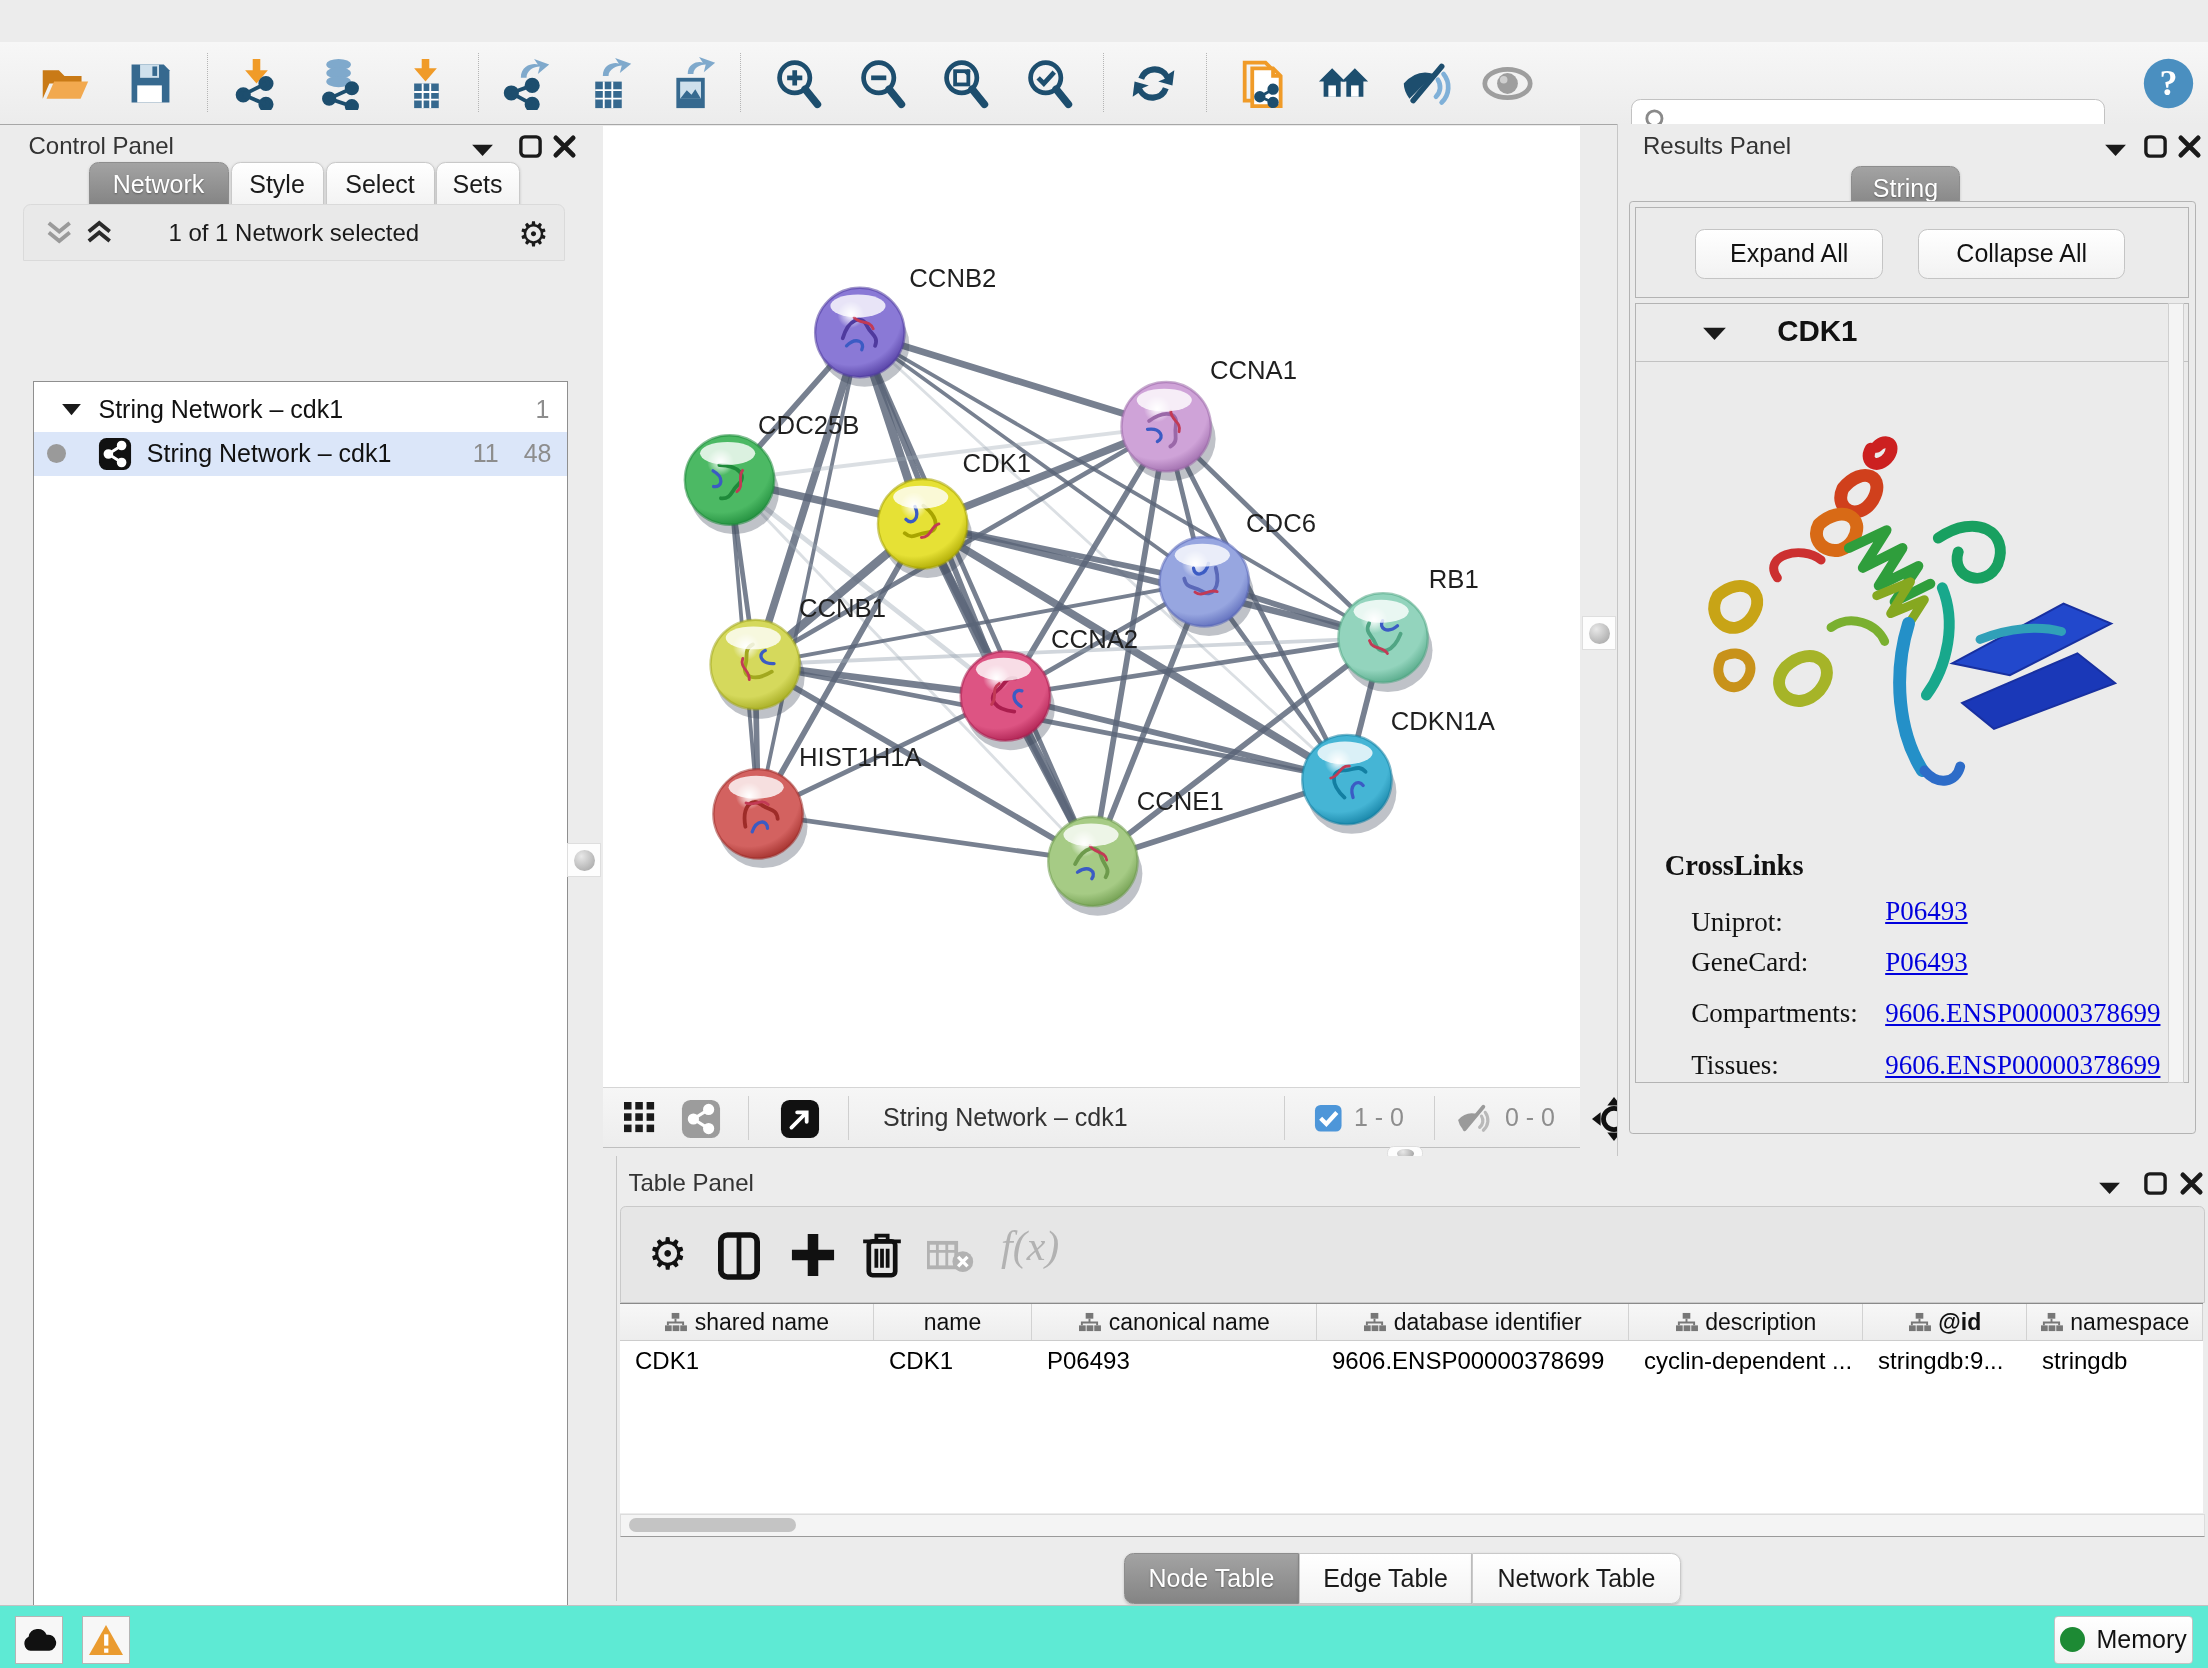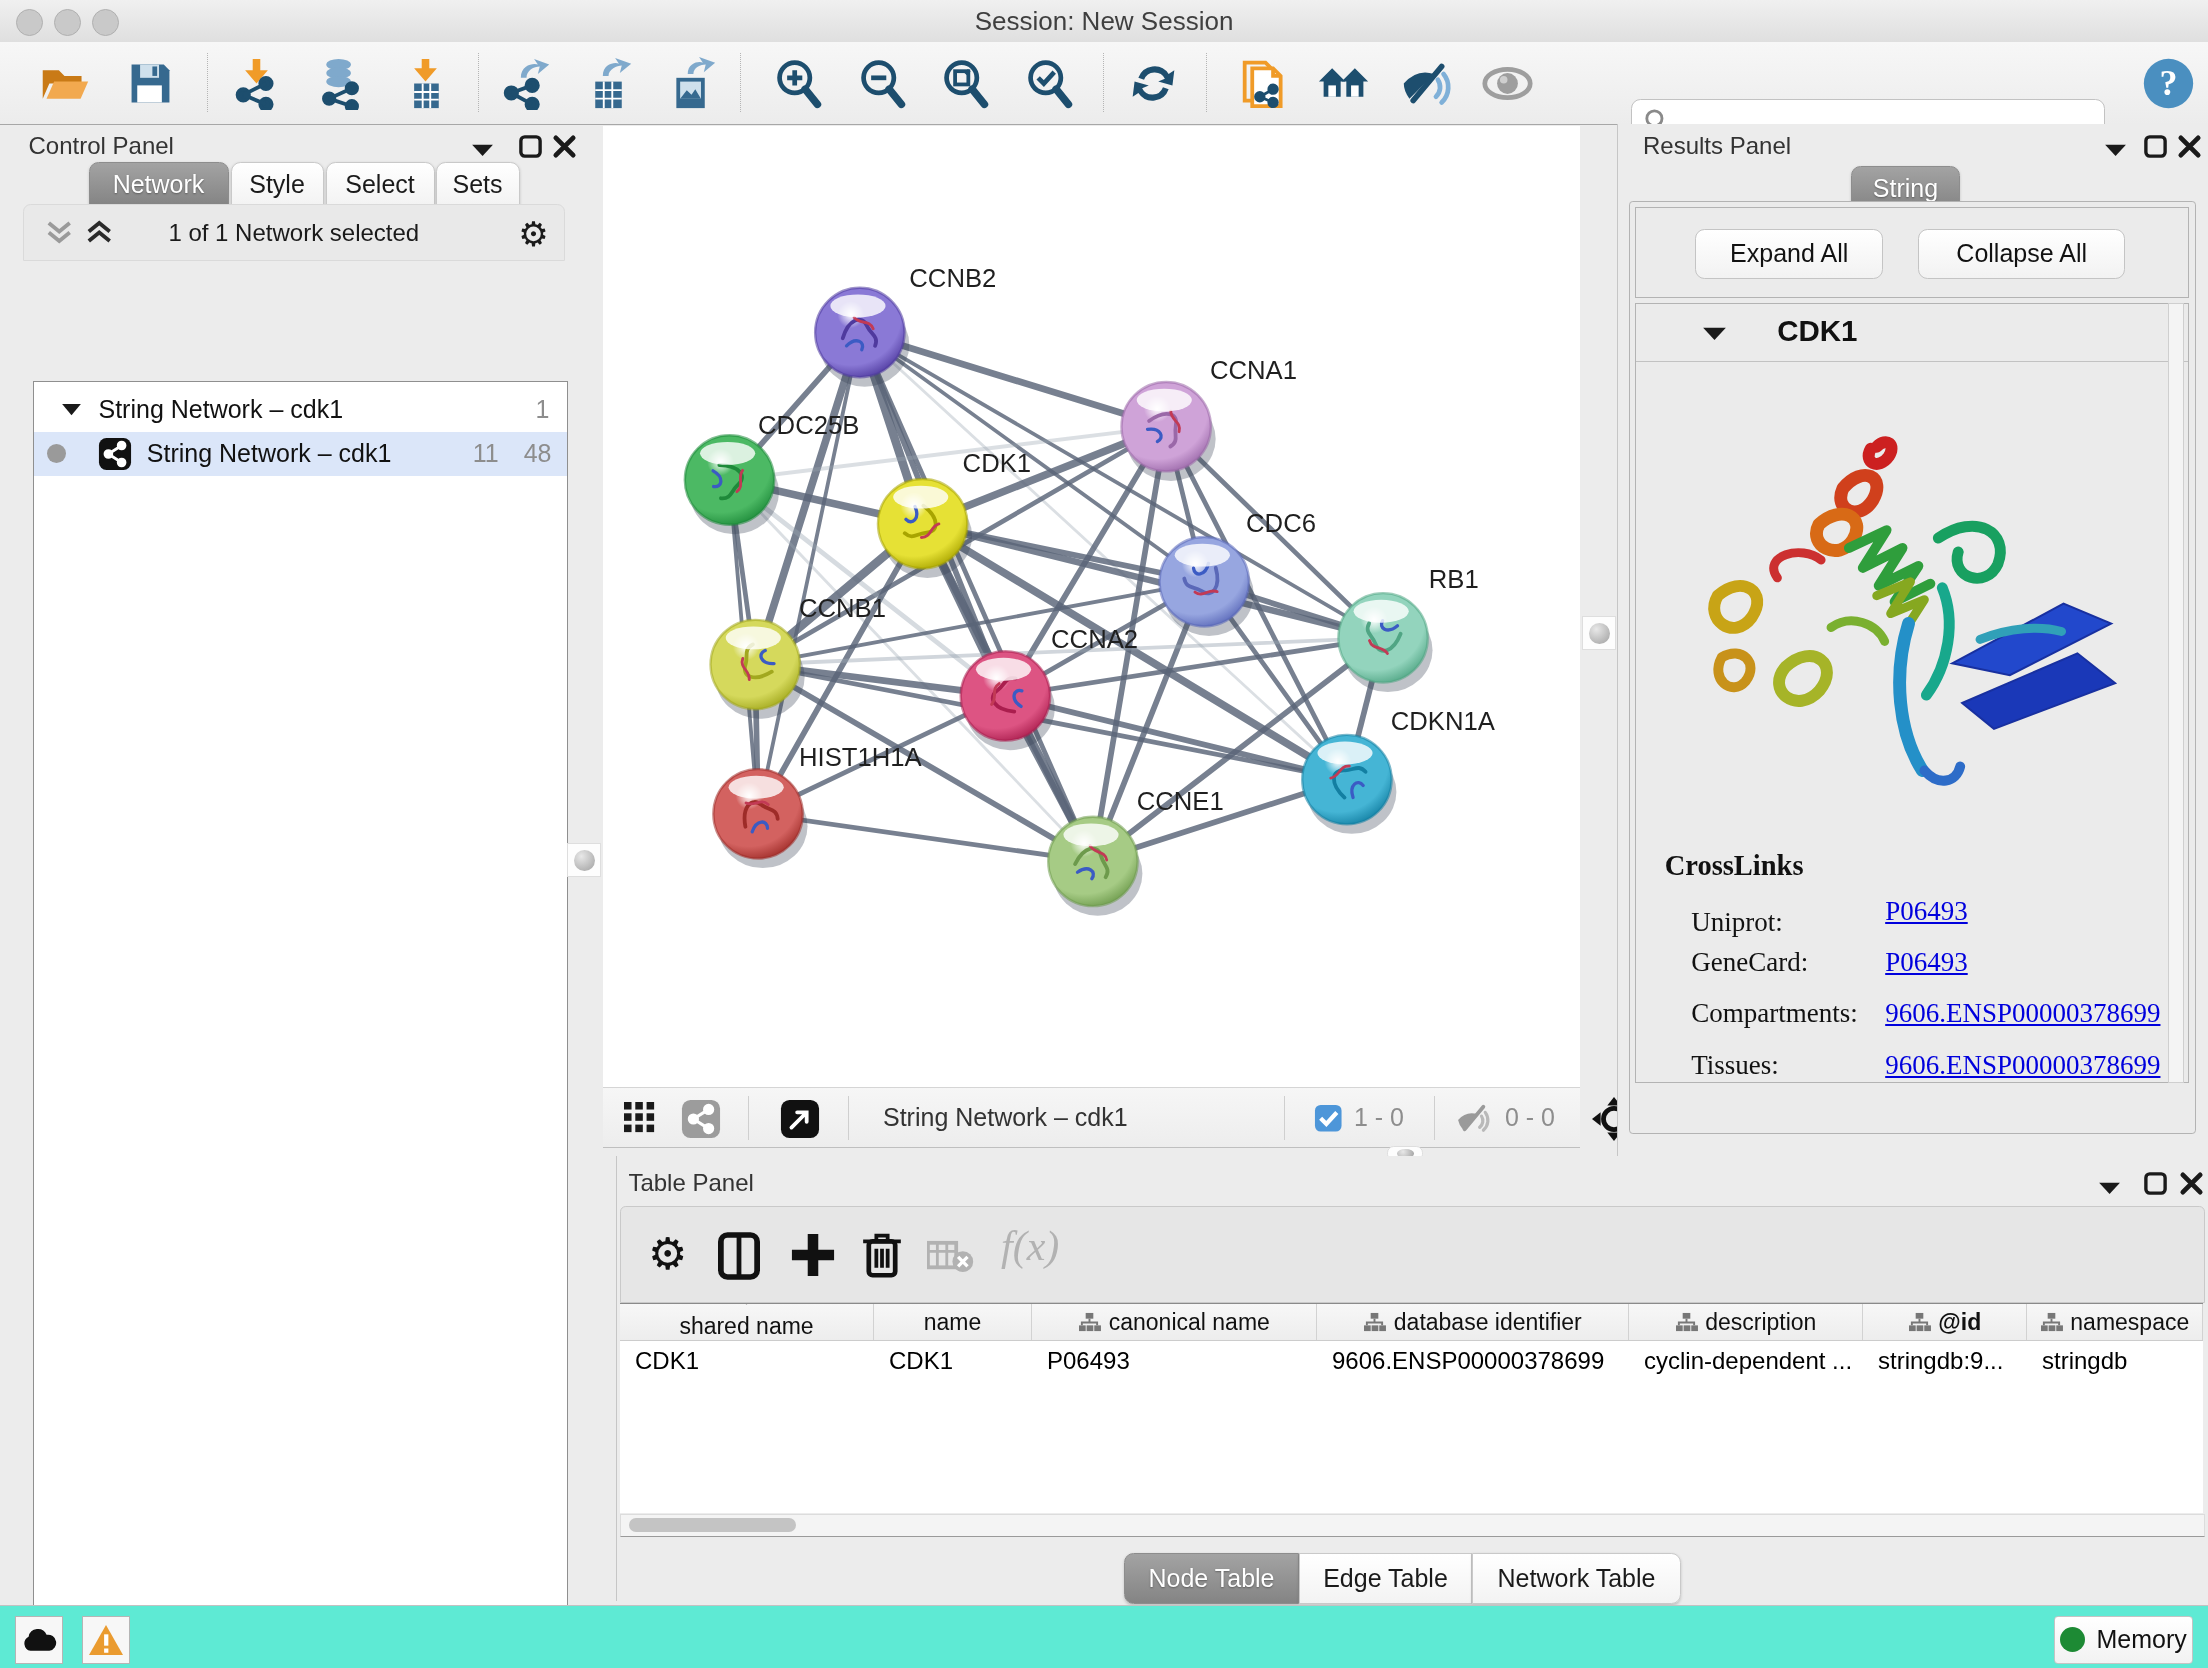--- a/index.html
+++ b/index.html
@@ -45,26 +45,20 @@
   #statusbar{left:0;top:1605px;width:2208px;height:63px;background:#5eead4;border-top:1.9px solid #c2c2c2;}
   .sbox{top:9.5px;width:46px;height:46px;background:#f7f7f7;border:1.9px solid #b5b5b5;display:flex;align-items:center;justify-content:center;}
   .handle{background:#fdfdfd;border:1px solid #dedede;display:flex;align-items:center;justify-content:center;}
   .handle i{display:block;border-radius:50%;background:radial-gradient(circle at 35% 30%,#e8e8e8,#9f9f9f);}
 </style>
 </head>
 <body>
 
 <div id="window">
 
-  <div class="abs" id="titlebar">
-    <div class="abs traffic" style="left:16px;"></div>
-    <div class="abs traffic" style="left:54px;"></div>
-    <div class="abs traffic" style="left:92px;"></div>
-    <div class="abs" id="win-title">Session: New Session</div>
-  </div>
 
   <div class="abs" id="toolbar">
     <div class="abs tbtn" style="left:34px">
       <svg width="53" height="53" viewBox="0 0 56 56">
           <path d="M5 44 V14 h17 l6 6 h18 v8 H12 Z" fill="#c97a16"></path>
           <path d="M9 44 L17 26 h36 L45 44 Z" fill="#f2a94f"></path>
         </svg>
     </div>
     <div class="abs tbtn" style="left:120px">
       <svg width="53" height="53" viewBox="0 0 56 56">
@@ -708,21 +702,21 @@
         <rect x="1" y="4" width="30" height="26" fill="none" stroke="#b2b2b2" stroke-width="4"></rect>
         <path d="M1 13 h30 M11 4 v26 M21 4 v26" stroke="#b2b2b2" stroke-width="3"></path>
         <circle cx="38" cy="24" r="11" fill="#b2b2b2"></circle>
         <path d="M33 19 l10 10 M43 19 l-10 10" stroke="#fff" stroke-width="3.5"></path>
       </svg>
     <div class="abs serif" style="left:380px;top:15px;font-size:42px;font-style:italic;color:#b2b2b2;">f(x)</div>
   </div>
 
   <div class="abs" id="node-table">
     <div id="table-header">
-        <div class="hcell" style="width: 254px; flex-direction: column;">
+        <div class="hcell" style="width: 254px;">
           <svg width="23" height="21" viewBox="0 0 24 22">
             <rect x="8" y="1" width="8" height="6" fill="#777"></rect>
             <rect x="1" y="14" width="7" height="6" fill="#777"></rect>
             <rect x="9" y="14" width="7" height="6" fill="#777"></rect>
             <rect x="17" y="14" width="7" height="6" fill="#777"></rect>
             <path d="M12 7 v4 M4 14 v-3 h16 v3" stroke="#777" stroke-width="2" fill="none"></path>
           </svg>
           <span>shared name</span>
         </div>
         <div class="hcell" style="width: 158px;">

